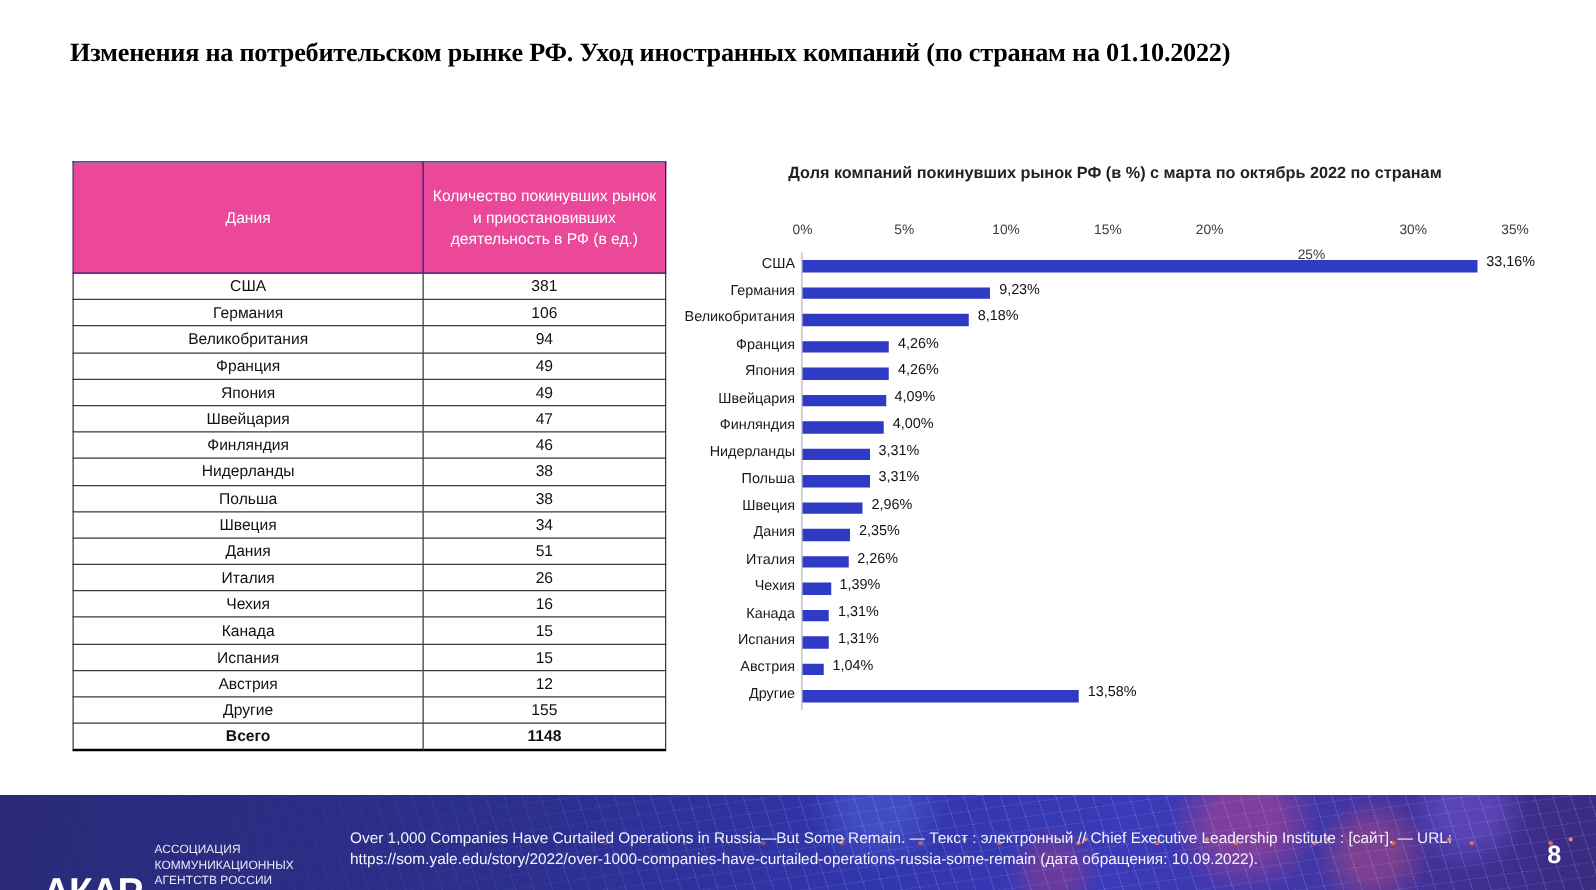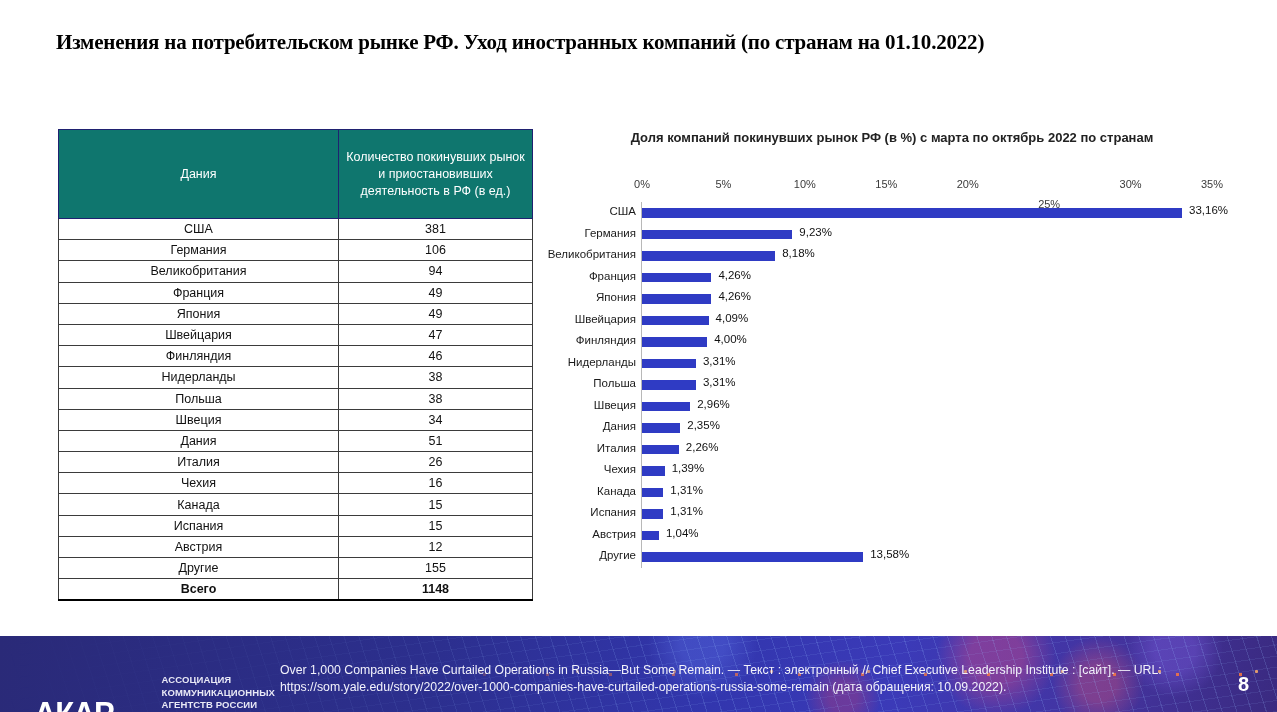--- a/index.html
+++ b/index.html
@@ -35,21 +35,21 @@
     left: 58px;
     top: 129px;
     width: 448px;
   }
   table.data-table {
     border-collapse: collapse;
     width: 100%;
     table-layout: fixed;
   }
   table.data-table th {
-    background: #0f766e;
+    background: #ec4899;
     color: #ffffff;
     font-weight: normal;
     font-size: 12.5px;
     line-height: 17px;
     padding: 8px 6px;
     border: 1px solid #1f2170;
     height: 72px;
     vertical-align: middle;
     text-align: center;
   }
@@ -199,27 +199,26 @@
   .logo-mark {
     font-size: 31px;
     font-weight: bold;
     color: #ffffff;
     letter-spacing: -1.2px;
     line-height: 40px;
     margin-top: 44px;
   }
   .logo-sub {
     font-size: 9.5px;
-    font-weight: bold;
+    font-weight: normal;
     color: #e9e9f6;
     line-height: 12.5px;
     letter-spacing: 0.1px;
     text-transform: uppercase;
     padding-top: 2px;
-    margin-left: 38px;
   }
   .citation {
     position: absolute;
     left: 280px;
     top: 662px;
     width: 940px;
     font-size: 12.3px;
     line-height: 17px;
     color: #f2f2fb;
   }

